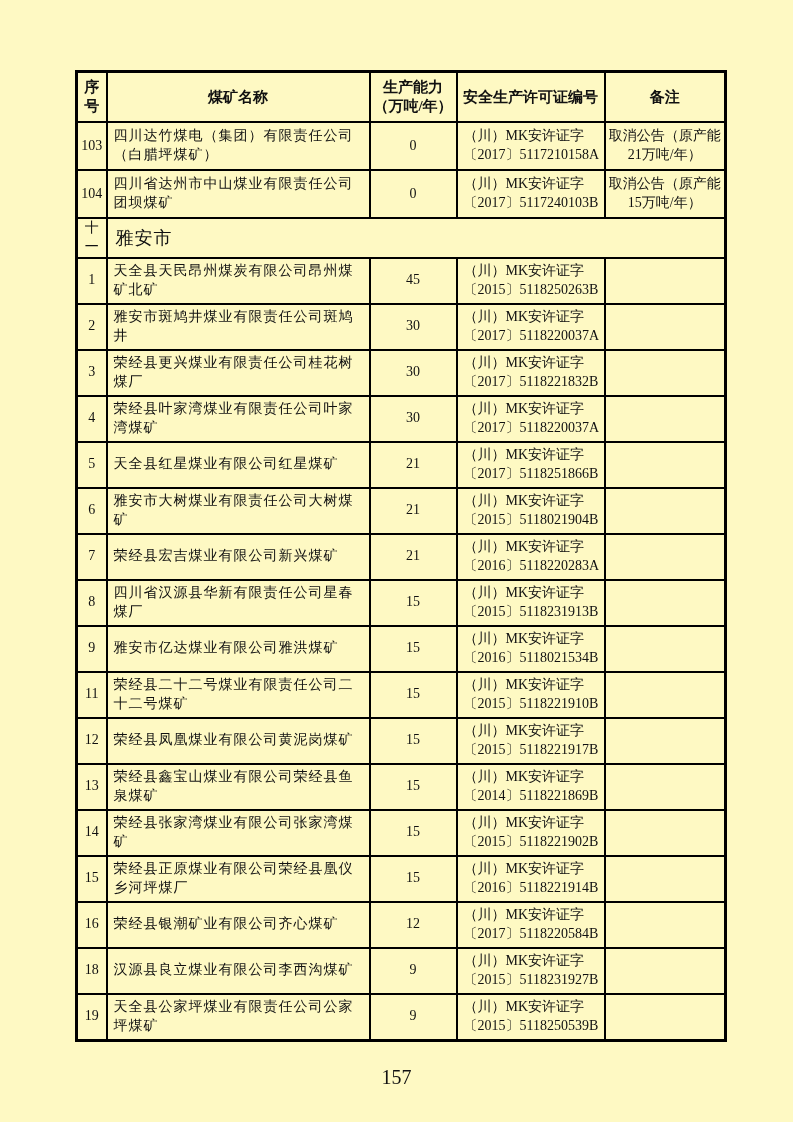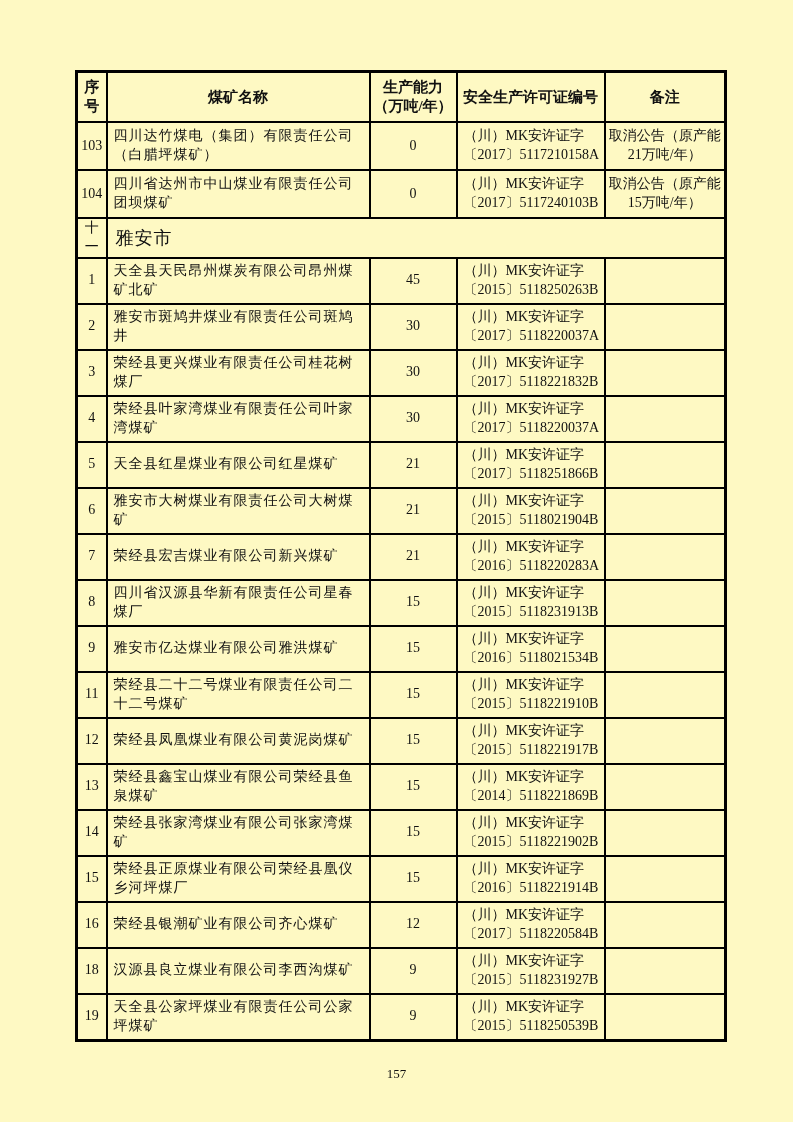--- a/index.html
+++ b/index.html
@@ -76,21 +76,21 @@
     padding: 2px 8px;
     letter-spacing: 1px;
     font-size: 18px;
   }
   .page-number {
     position: absolute;
     left: 0;
     top: 1066px;
     width: 100%;
     text-align: center;
-    font-size: 13px;
+    font-size: 20px;
     color: #111;
   }
 </style>
 </head>
 <body>
 
 <div class="page">
   <table class="mine-table">
     <colgroup>
       <col class="c-no">

